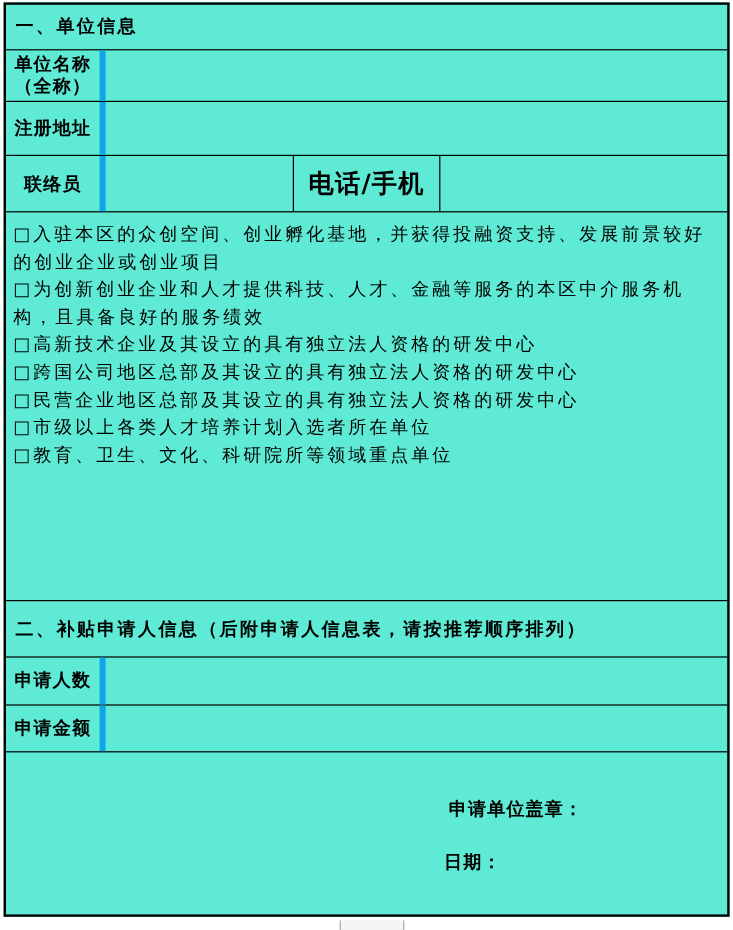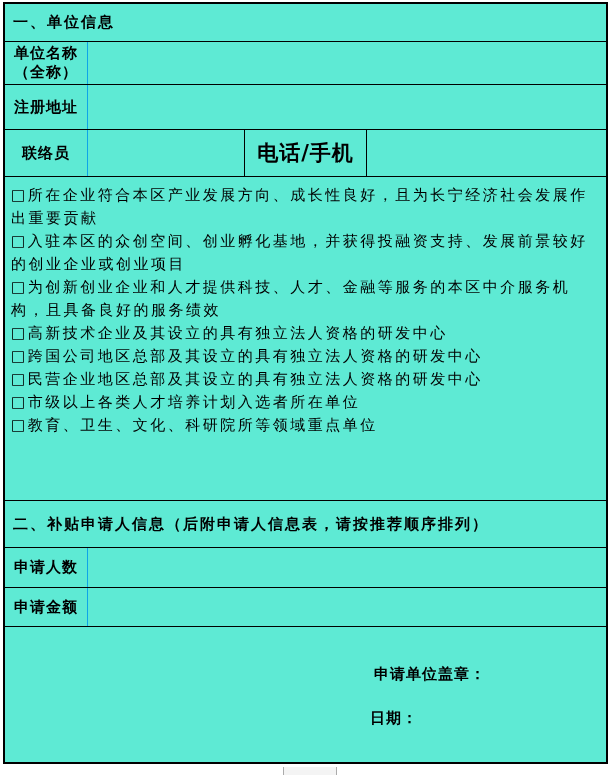--- a/index.html
+++ b/index.html
@@ -32,21 +32,21 @@
 
   .section-header {
     align-items: center;
     padding-left: 8px;
     font-weight: bold;
     font-size: 15px;
     letter-spacing: 2px;
   }
   .label-cell {
     width: 83px; flex: 0 0 83px;
-    border-right: 1px solid #0ea5e9;
+    border-right: 5px solid #0ea5e9;
     box-sizing: border-box;
     display: flex; flex-direction: column;
     align-items: center; justify-content: center;
     text-align: center;
     font-weight: bold; font-size: 15px;
     line-height: 19px; letter-spacing: 1px;
     padding: 0 3px;
   }
   .value-cell { flex: 1 1 auto; }
   .mid-value-cell {
@@ -109,21 +109,20 @@
 
   <div class="row h-r4">
     <div class="label-cell">联络员</div>
     <div class="mid-value-cell"></div>
     <div class="phone-label-cell">电话/手机</div>
     <div class="value-cell"></div>
   </div>
 
   <div class="row h-r5">
     <div class="attr-options-cell">
-      <div class="attr-option"><span class="cb">□</span><span>所在企业符合本区产业发展方向、成长性良好，且为长宁经济社会发展作出重要贡献</span></div>
       <div class="attr-option"><span class="cb">□</span><span>入驻本区的众创空间、创业孵化基地，并获得投融资支持、发展前景较好的创业企业或创业项目</span></div>
       <div class="attr-option"><span class="cb">□</span><span>为创新创业企业和人才提供科技、人才、金融等服务的本区中介服务机构，且具备良好的服务绩效</span></div>
       <div class="attr-option"><span class="cb">□</span><span>高新技术企业及其设立的具有独立法人资格的研发中心</span></div>
       <div class="attr-option"><span class="cb">□</span><span>跨国公司地区总部及其设立的具有独立法人资格的研发中心</span></div>
       <div class="attr-option"><span class="cb">□</span><span>民营企业地区总部及其设立的具有独立法人资格的研发中心</span></div>
       <div class="attr-option"><span class="cb">□</span><span>市级以上各类人才培养计划入选者所在单位</span></div>
       <div class="attr-option"><span class="cb">□</span><span>教育、卫生、文化、科研院所等领域重点单位</span></div>
     </div>
   </div>
 

